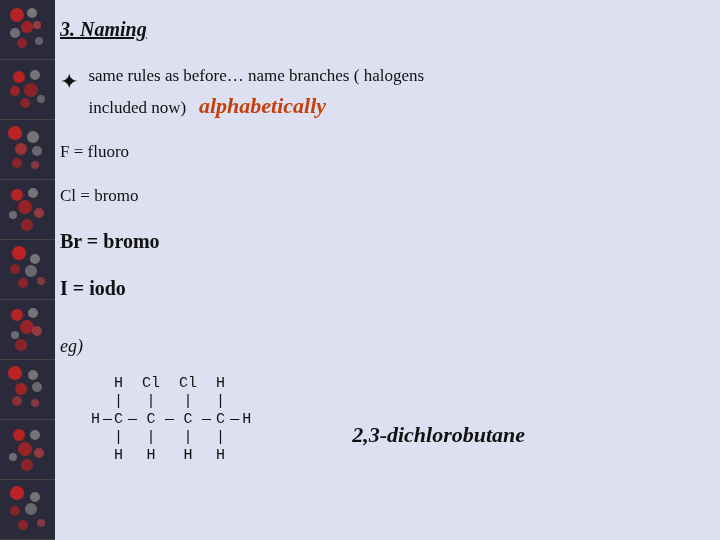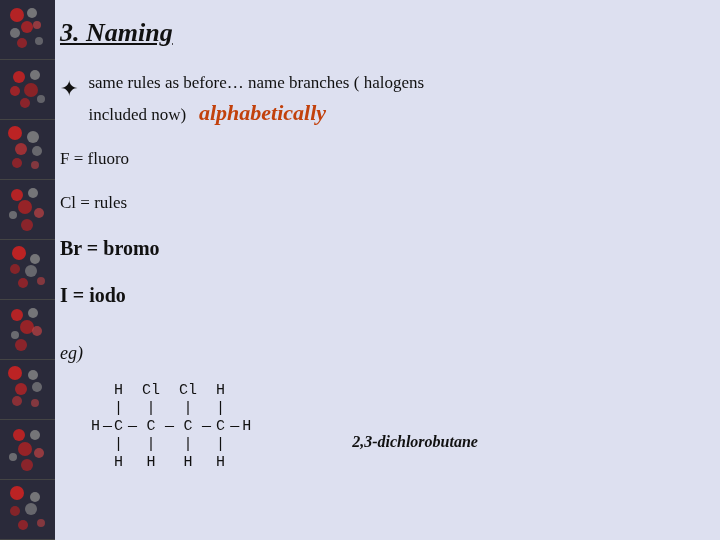--- a/index.html
+++ b/index.html
@@ -42,21 +42,21 @@
 
     .main-content {
       position: absolute;
       left: 60px;
       top: 18px;
       right: 10px;
       bottom: 10px;
     }
 
     .section-title {
-      font-size: 26px;
+      font-size: 20px;
       font-weight: bold;
       font-style: italic;
       color: #111;
       margin-bottom: 22px;
       text-decoration: underline;
     }
 
     .bullet-row {
       display: flex;
       align-items: flex-start;
@@ -127,21 +127,21 @@
       line-height: 1.2;
     }
 
     .struct-table td {
       padding: 0 1px;
       text-align: center;
       vertical-align: middle;
     }
 
     .compound-name {
-      font-size: 16px;
+      font-size: 22px;
       font-weight: bold;
       font-style: italic;
       color: #111;
       align-self: center;
     }
   </style>
 </head>
 <body>
 
 <div class="molecule-strip">
@@ -246,21 +246,21 @@
     <span class="bullet-symbol">✦</span>
     <div class="bullet-text">
       <span>same rules as before… name branches ( halogens</span><br>
       <span>included now)</span>
       &nbsp;&nbsp;<span class="alphabetically">alphabetically</span>
     </div>
   </div>
 
   <div class="halogen-row">
     <span class="halogen-item">F = fluoro</span>
-    <span class="halogen-item">Cl = rules</span>
+    <span class="halogen-item">Cl = bromo</span>
     <span class="halogen-item bold-large">Br = bromo</span>
     <span class="halogen-item bold-large">I = iodo</span>
   </div>
 
   <div class="eg-label">eg)</div>
 
   <div class="structure-row">
 
     <div style="margin-left: 30px;">
 

